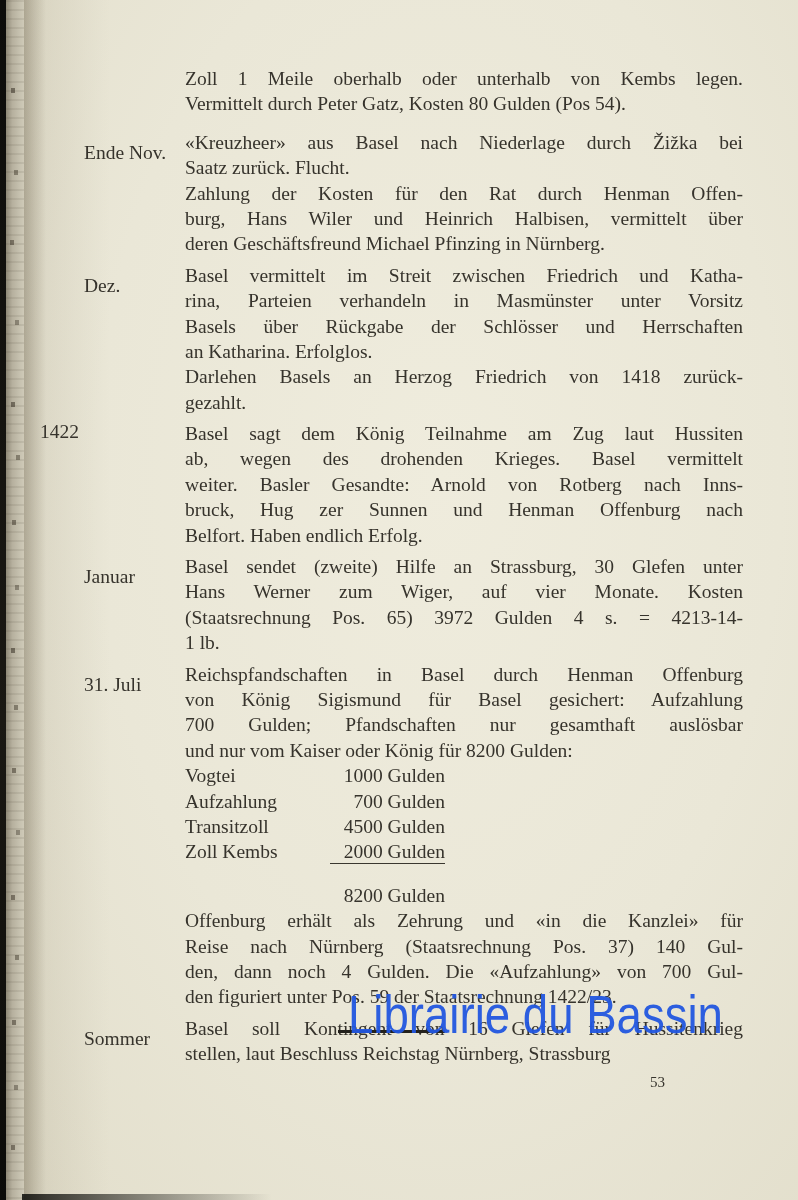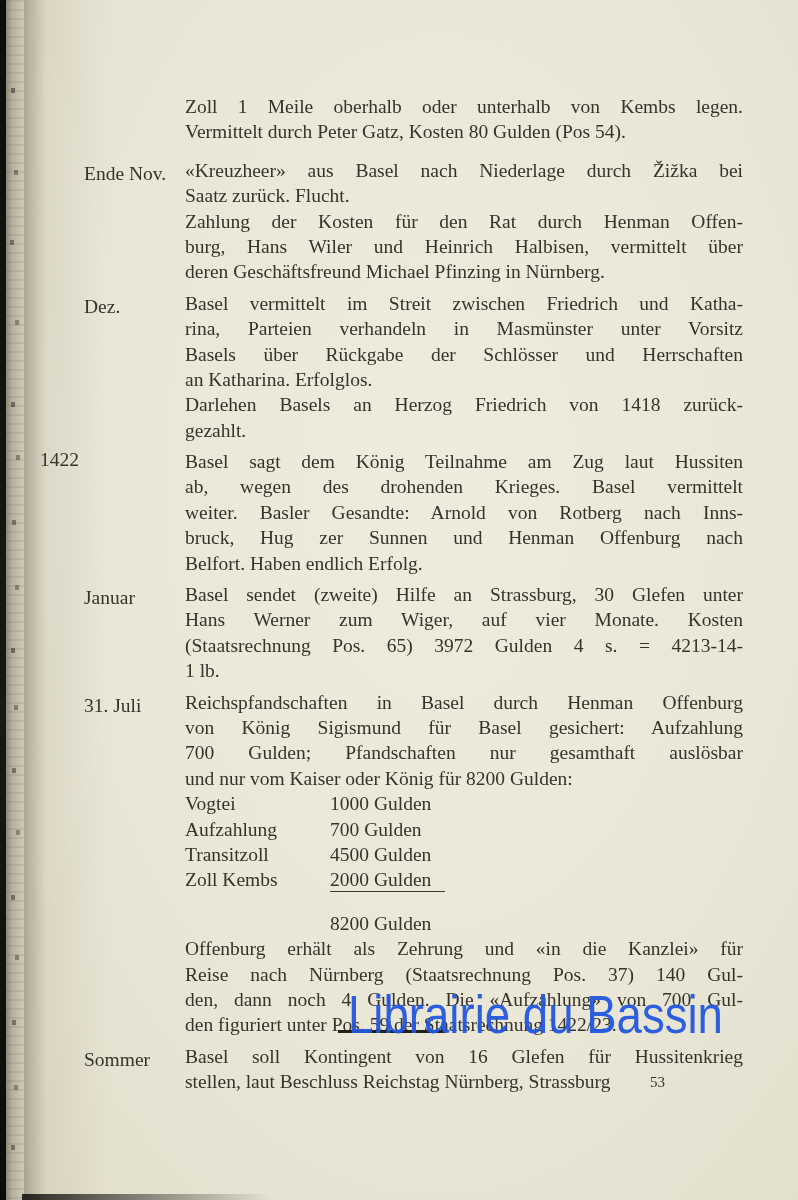--- a/index.html
+++ b/index.html
@@ -34,32 +34,32 @@
       2px 895px 0 rgba(55,48,36,.5), 6px 955px 0 rgba(55,48,36,.45), 3px 1020px 0 rgba(55,48,36,.5),
       5px 1085px 0 rgba(55,48,36,.4), 2px 1145px 0 rgba(55,48,36,.5);
   }
   .crease{position:absolute;left:24px;top:0;width:22px;height:1200px;
     background:linear-gradient(90deg, rgba(85,74,52,.30), rgba(85,74,52,0));}
   .bottom-edge{position:absolute;left:22px;bottom:0;width:250px;height:6px;
     background:linear-gradient(90deg, rgba(12,12,9,.85), rgba(12,12,9,0));}
 
   
   .text-block{position:absolute;left:0;top:66px;width:798px;color:#36332c;font-size:19.5px;z-index:1;}
-  .entry{position:relative;margin-top:28px;}
+  .entry{position:relative;}
   .g13{margin-top:13px}.g6{margin-top:6px}
-  .date{position:absolute;left:84px;top:5px;white-space:nowrap;}
+  .date{position:absolute;left:84px;top:12px;white-space:nowrap;}
   .year{position:absolute;left:40px;top:0;white-space:nowrap;}
   .body{margin-left:185px;width:558px;}
   .line{height:25.4px;line-height:25.4px;white-space:nowrap;}
   .j{text-align:justify;text-align-last:justify;white-space:normal;overflow:hidden;}
   
   .gtable{margin:0 0 0 0;}
   .trow{height:25.4px;line-height:25.4px;}
   .tlabel{display:inline-block;width:145px;}
-  .tamount{display:inline-block;width:115px;}
+  .tamount{display:inline-block;width:115px;text-align:right;}
   .ruled{border-bottom:1.6px solid #3a372f;height:22px;line-height:21px;}
   .total-row{margin-top:18px;}
 
   
   .pageno{position:absolute;left:650px;top:1074px;font-size:15px;color:#36332c;z-index:1;text-align:right;}
 
   
   .watermark{
     position:absolute;left:348px;top:988px;z-index:5;
     font-family:"Liberation Sans", sans-serif;

